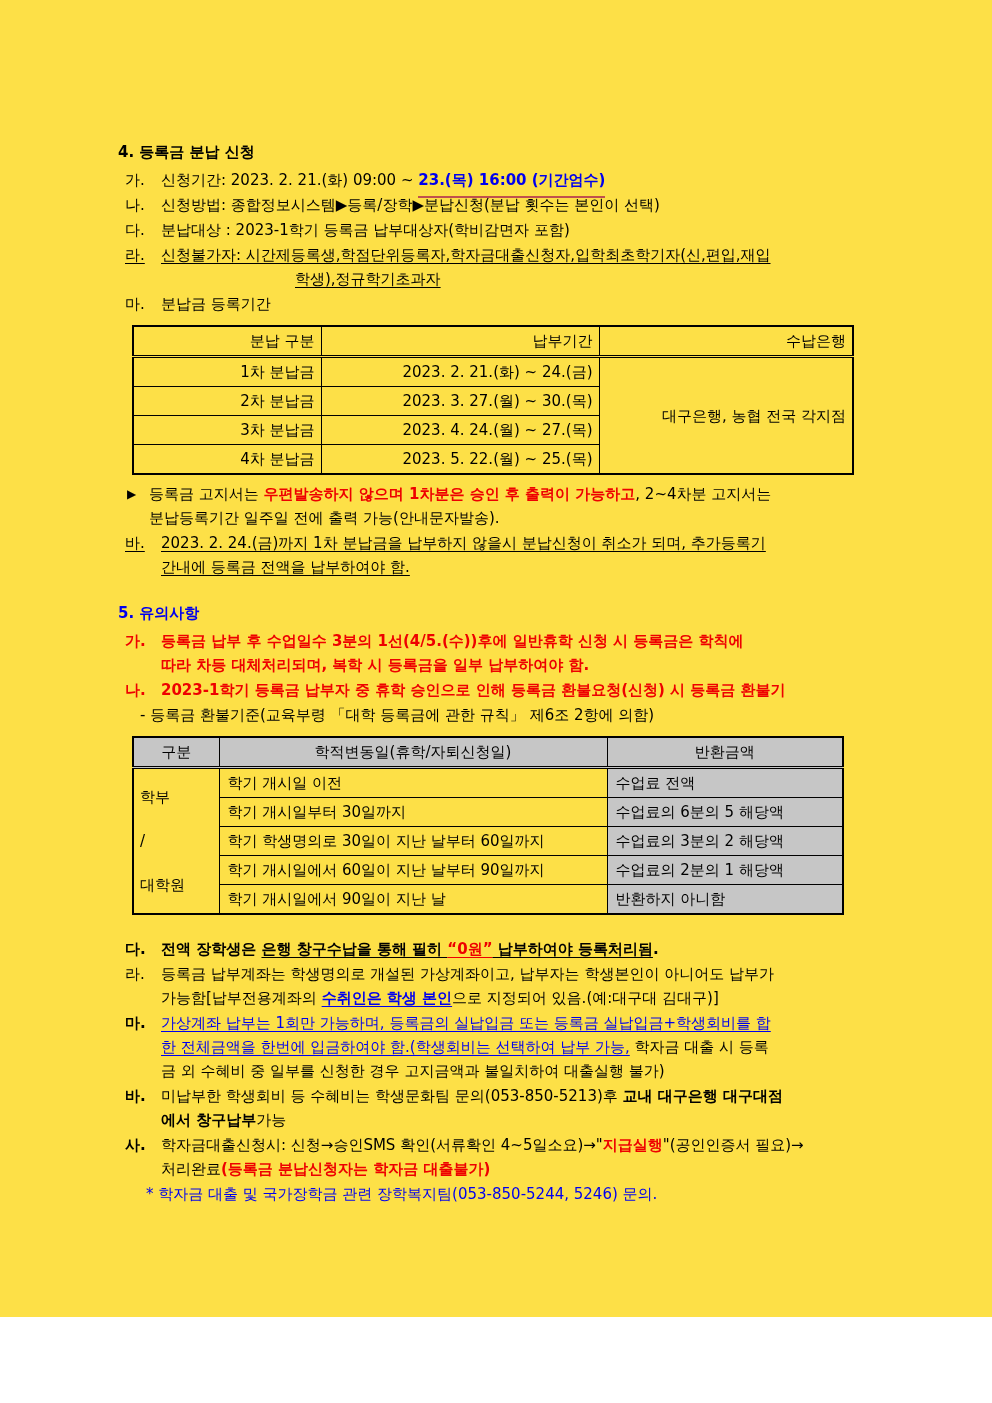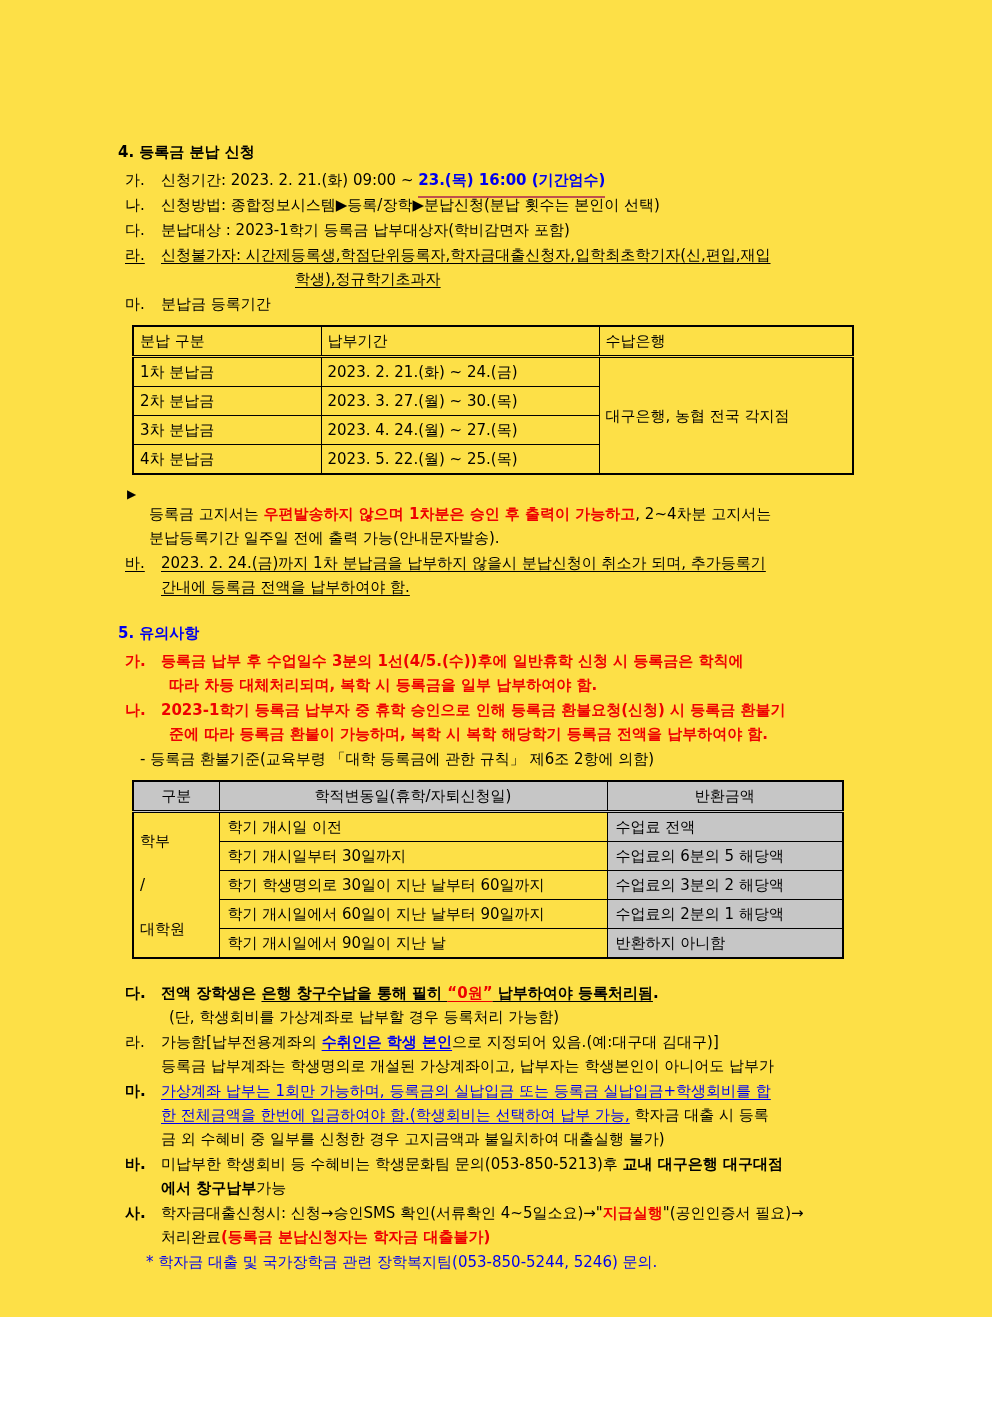--- a/index.html
+++ b/index.html
@@ -16,26 +16,26 @@
   .u{text-decoration:underline;text-underline-offset:3px;}
   .deadline{color:#0000ee;font-weight:bold;border-bottom:2px solid #c0504d;padding-bottom:7px;}
   .sec-title{font-weight:bold;margin:0 0 4px 0;}
   .sec-title.blue-title{color:#0000ee;margin-top:22px;}
   .item{display:flex;padding-left:7px;margin:1px 0;}
   .item .lbl{flex:0 0 36px;}
   .item .body{flex:1;}
   .indent2{margin-left:134px;text-align:center;}
   .note{display:flex;padding-left:9px;margin:3px 0 1px 0;}
   .note .blt{flex:0 0 22px;font-size:12px;}
-  .note .body{flex:1;margin-top:20px;}
+  .note .body{flex:1;}
   table{border-collapse:collapse;table-layout:fixed;margin:9px 0 7px 14px;}
   .t1{width:720px;}
   .t2{width:710px;}
   th,td{border:1px solid #000;font-weight:normal;padding:2px 6px;box-sizing:border-box;}
-  .t1 th,.t1 td{text-align:left;height:28px;}
+  .t1 th,.t1 td{text-align:right;height:28px;}
   .t2 th{height:29px;background:#c6c6c6;}
   .t2 td{height:27px;}
   .outer{border:2px solid #000;}
   .hdr-row{border-bottom:3px double #000;}
   .gray{background:#c6c6c6;}
   .cell-left{text-align:left;padding-left:8px;}
   .group-cell{text-align:left;}
   .group-cell .g{line-height:44px;}
   .footnote{padding-left:18px;margin-top:2px;}
   .gap-lg{margin-top:22px;}
@@ -126,29 +126,28 @@
         <div class="u" style="display:inline-block;">간내에 등록금 전액을 납부하여야 함.</div>
       </span>
     </div>
 
     <div class="sec-title blue-title">5. 유의사항</div>
 
     <div class="item red b">
       <span class="lbl">가.</span>
       <span class="body">
         <div>등록금 납부 후 수업일수 3분의 1선(4/5.(수))후에 일반휴학 신청 시 등록금은 학칙에</div>
-        <div style="margin-left:8px;">따라 차등 대체처리되며, 복학 시 등록금을 일부 납부하여야 함.</div>
+        <div style="">따라 차등 대체처리되며, 복학 시 등록금을 일부 납부하여야 함.</div>
       </span>
     </div>
 
     <div class="item red b">
       <span class="lbl">나.</span>
       <span class="body">
         <div>2023-1학기 등록금 납부자 중 휴학 승인으로 인해 등록금 환불요청(신청) 시 등록금 환불기</div>
-        <div style="margin-left:8px;">준에 따라 등록금 환불이 가능하며, 복학 시 복학 해당학기 등록금 전액을 납부하여야 함.</div>
       </span>
     </div>
 
     <div style="padding-left:22px;">- 등록금 환불기준(교육부령 「대학 등록금에 관한 규칙」 제6조 2항에 의함)</div>
 
     <table class="t2 outer">
       <colgroup>
           <col style="width:86px">
           <col style="width:388px">
           <col style="width:236px">
@@ -187,29 +186,28 @@
           <td class="cell-left gray">반환하지 아니함</td>
         </tr>
       </tbody>
     </table>
 
 
     <div class="item gap-lg">
       <span class="lbl b">다.</span>
       <span class="body">
         <span class="b">전액 장학생은 </span><span class="b u">은행 창구수납을 통해 필히 </span><span class="b u red">“0원”</span><span class="b u"> 납부하여야 등록처리됨</span><span class="b">.</span>
-        <div style="margin-left:8px;">(단, 학생회비를 가상계좌로 납부할 경우 등록처리 가능함)</div>
       </span>
     </div>
 
     <div class="item">
       <span class="lbl">라.</span>
       <span class="body">
+        <div>등록금 납부계좌는 학생명의로 개설된 가상계좌이고, 납부자는 학생본인이 아니어도 납부가</div>
         <div><span>가능함[납부전용계좌의 </span><span class="blue b u">수취인은 학생 본인</span><span>으로 지정되어 있음.(예:대구대 김대구)]</span></div>
-        <div>등록금 납부계좌는 학생명의로 개설된 가상계좌이고, 납부자는 학생본인이 아니어도 납부가</div>
       </span>
     </div>
 
     <div class="item">
       <span class="lbl b">마.</span>
       <span class="body">
         <div class="blue u">가상계좌 납부는 1회만 가능하며, 등록금의 실납입금 또는 등록금 실납입금+학생회비를 합</div>
         <div><span class="blue u">한 전체금액을 한번에 입금하여야 함.(학생회비는 선택하여 납부 가능,</span><span> 학자금 대출 시 등록</span></div>
         <div>금 외 수혜비 중 일부를 신청한 경우 고지금액과 불일치하여 대출실행 불가)</div>
       </span>

